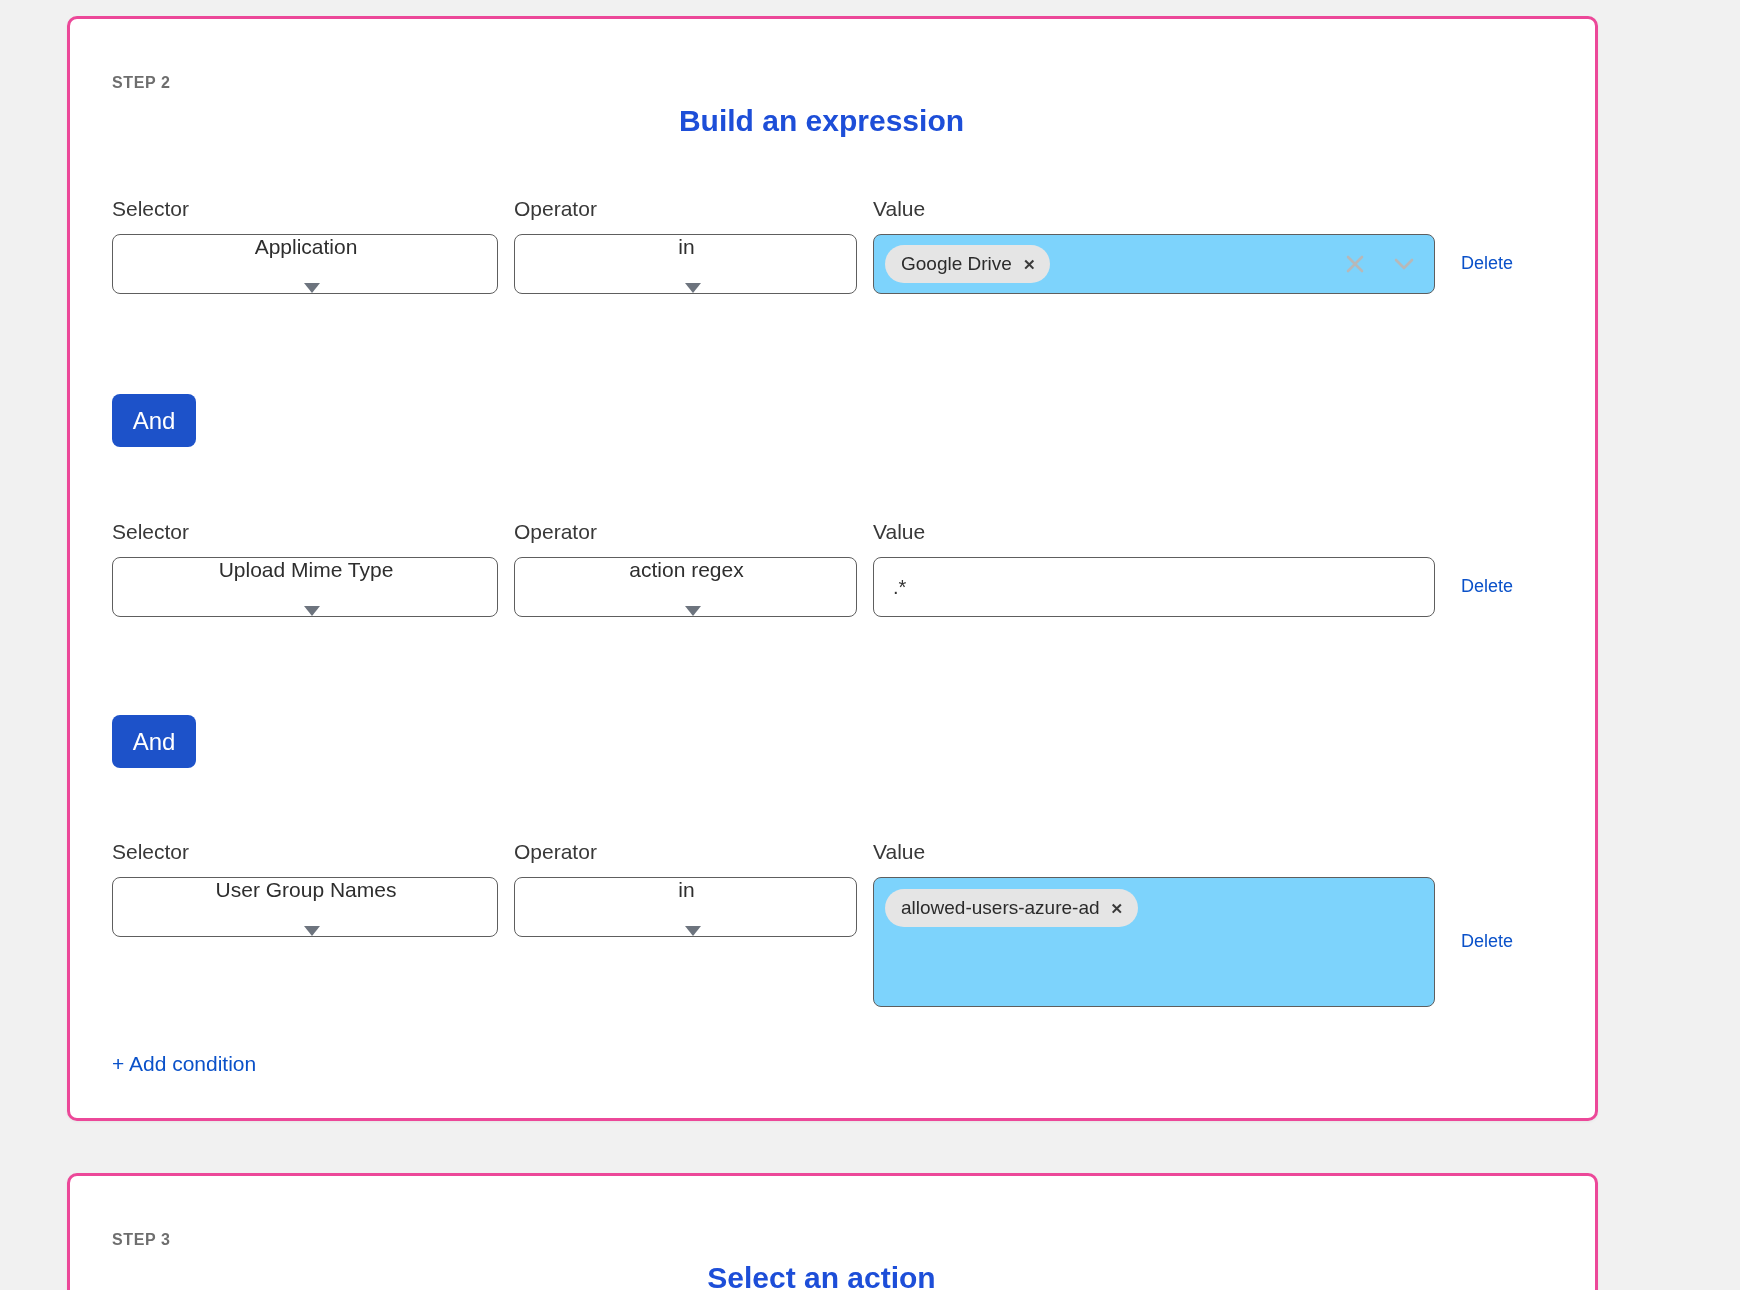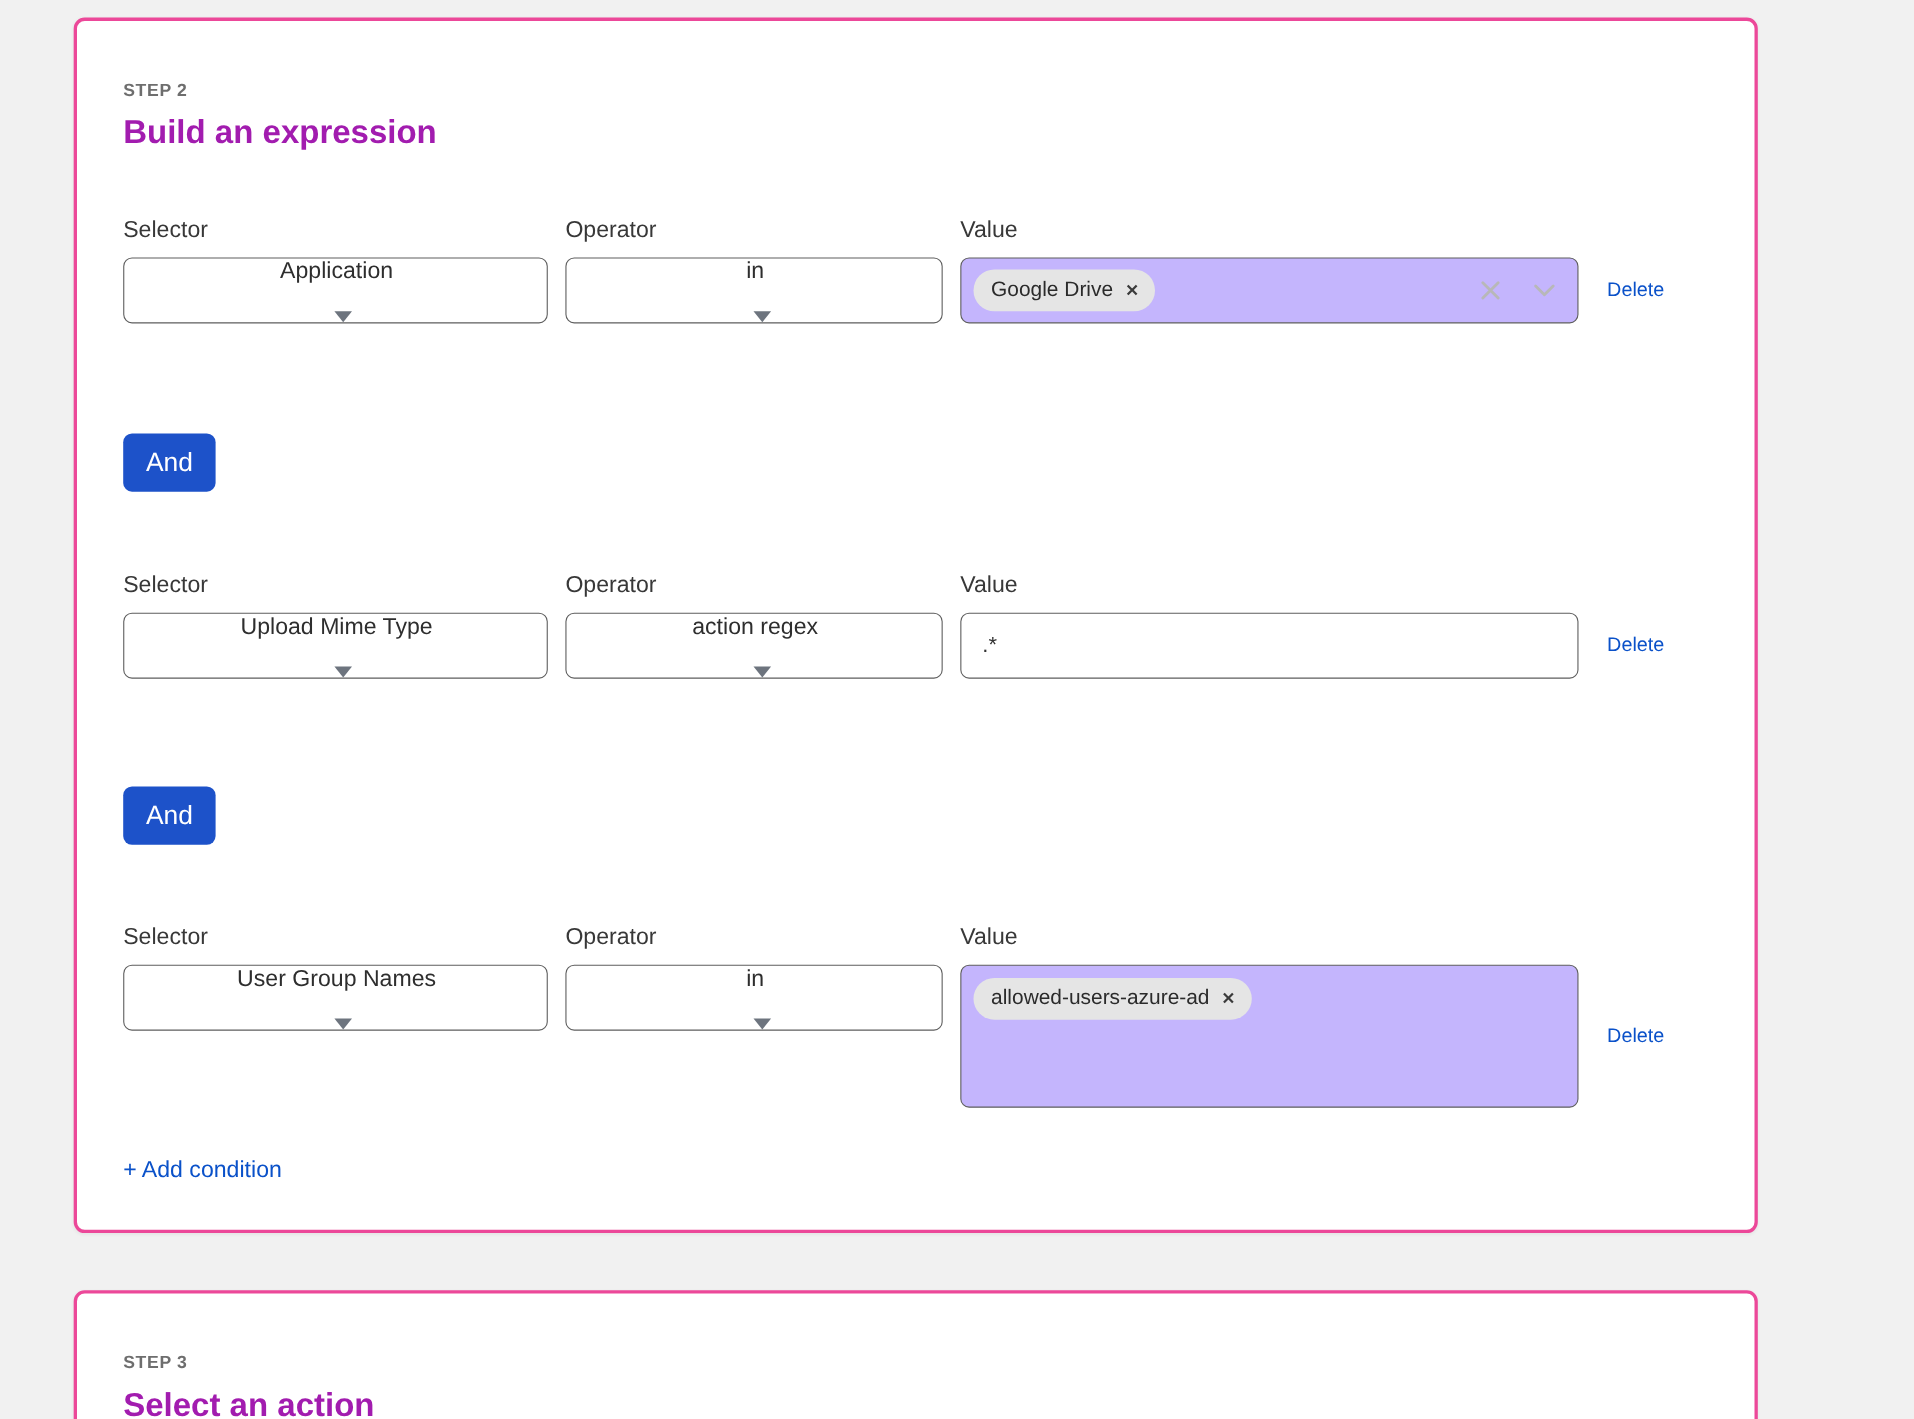--- a/index.html
+++ b/index.html
@@ -15,21 +15,21 @@
     box-shadow:0 1px 3px rgba(0,0,0,0.05);
     padding:0 64px 0 42px;
   }
   .card-step2{top:16px;height:1105px;}
   .card-step3{top:1173px;height:240px;}
   .step-label{
     padding-top:54px;font-size:16px;font-weight:bold;color:#6e6e6e;
     letter-spacing:.6px;line-height:20px;
   }
   .card-title{
-    margin:10px 0 0 0;font-size:30px;font-weight:bold;color:#a21caf;line-height:36px;
+    margin:10px 0 0 0;font-size:30px;font-weight:bold;color:#1d4ed8;line-height:36px;text-align:center;
   }
   .cond-row{display:flex;align-items:flex-start;}
   .row-1{margin-top:58px;}
   .row-2{margin-top:73px;}
   .row-3{margin-top:72px;}
   .field{display:flex;flex-direction:column;}
   .field + .field{margin-left:16px;}
   .field-label{font-size:21px;color:#383838;line-height:24px;margin-bottom:13px;}
   .select{
     box-sizing:border-box;height:60px;border:1px solid #5e5e5e;border-radius:8px;
@@ -38,21 +38,21 @@
   }
   .w-sel{width:386px;}
   .w-op{width:343px;align-items:center;}
   .caret{
     width:0;height:0;flex:0 0 auto;margin-left:12px;
     border-left:8px solid transparent;border-right:8px solid transparent;
     border-top:10px solid #6d747e;
   }
   .multiselect{
     box-sizing:border-box;width:562px;height:60px;border:1px solid #5e5e5e;border-radius:8px;
-    background:#c4b5fd;display:flex;align-items:center;padding:0 18px 0 11px;cursor:text;
+    background:#7dd3fc;display:flex;align-items:center;padding:0 18px 0 11px;cursor:text;
   }
   .multiselect.tall{height:130px;align-items:flex-start;padding-top:11px;}
   .tag{
     display:inline-flex;align-items:center;flex:0 0 auto;
     background:#e5e5e5;border-radius:999px;height:38px;padding:0 15px 0 16px;
     font-size:19px;color:#2b2b2b;white-space:nowrap;
   }
   .tag-x{margin-left:11px;font-size:15px;font-weight:bold;color:#3a3a3a;cursor:pointer;line-height:1;}
   .ms-icons{margin-left:auto;display:flex;align-items:center;gap:26px;}
   .ms-icons svg{display:block;cursor:pointer;}

